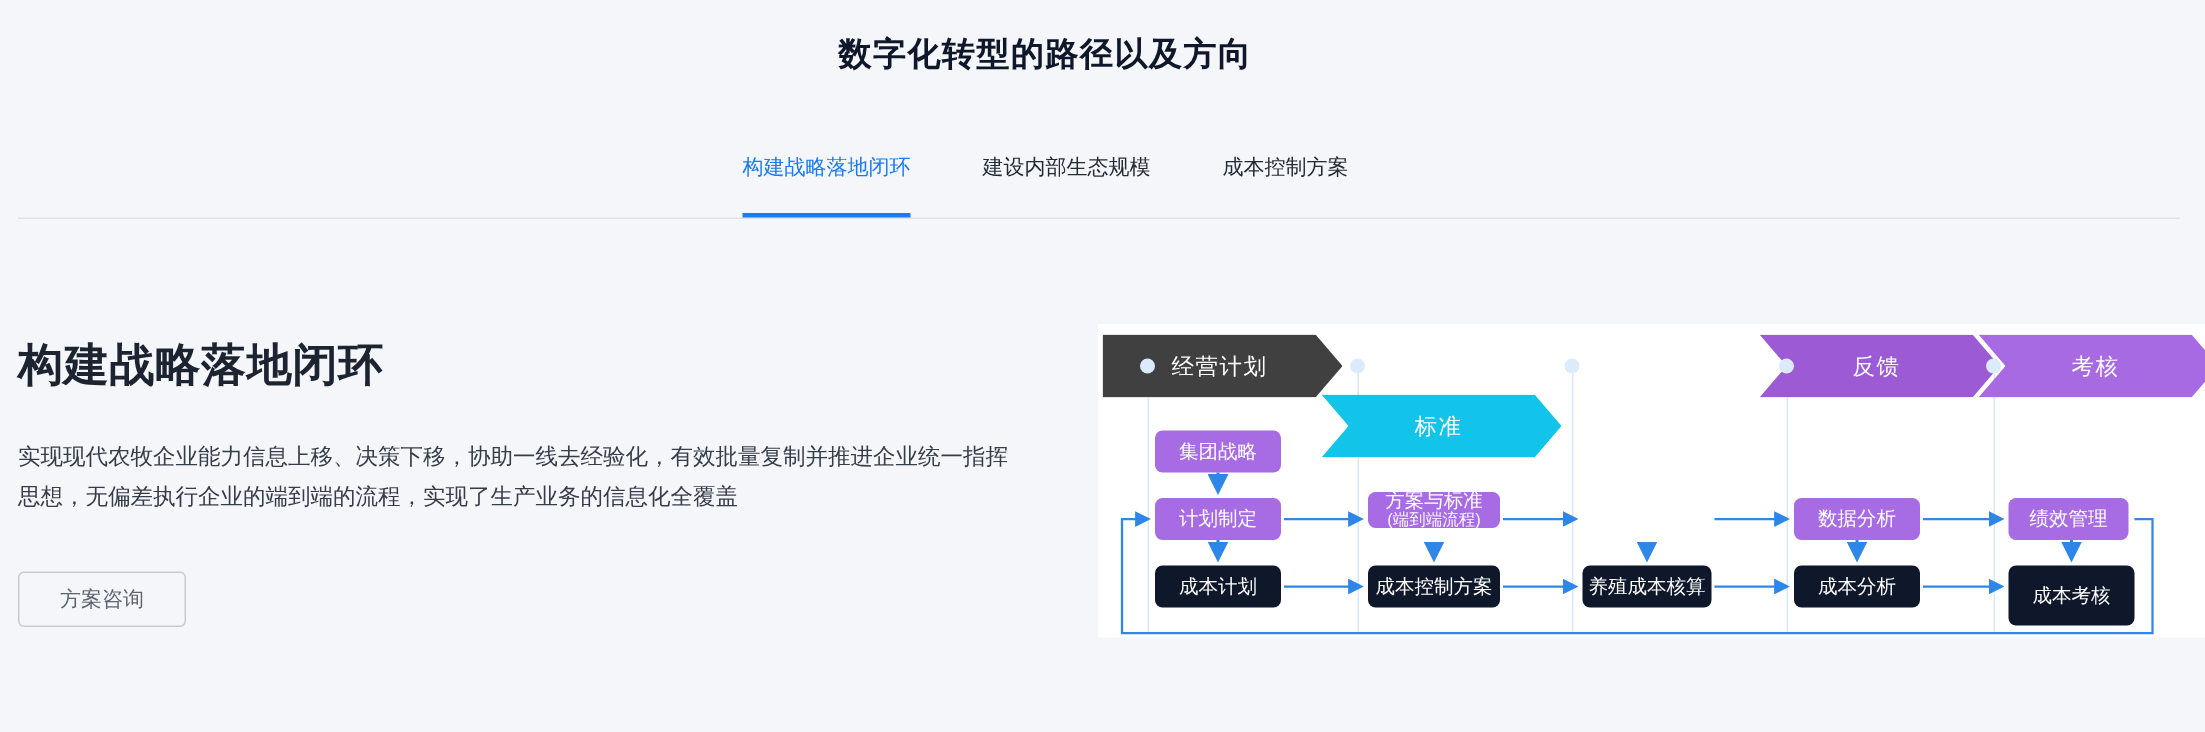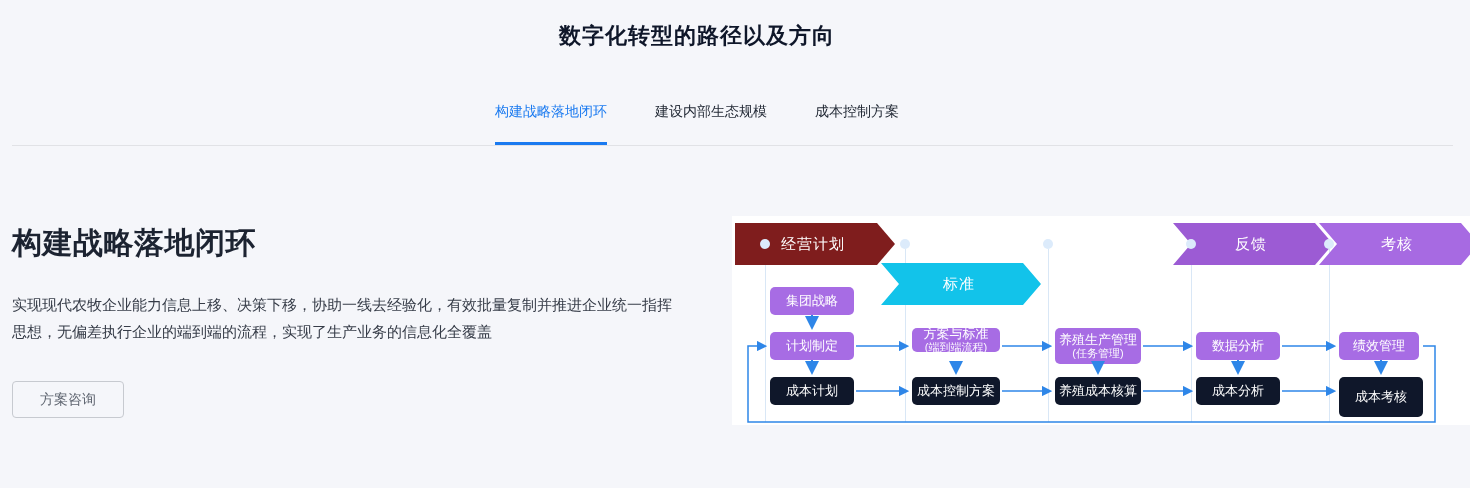--- a/index.html
+++ b/index.html
@@ -88,21 +88,21 @@
   </div>
 </div>
 <div class="divider"></div>
 
 <h2 class="section-heading">构建战略落地闭环</h2>
 <p class="section-desc">实现现代农牧企业能力信息上移、决策下移，协助一线去经验化，有效批量复制并推进企业统一指挥思想，无偏差执行企业的端到端的流程，实现了生产业务的信息化全覆盖</p>
 <button class="cta-btn">方案咨询</button>
 
 <div class="chart-panel">
 
-  <div class="stage first" style="left: 3px; background: #7f1d1d;">经营计划</div>
+  <div class="stage first" style="left: 3px; background: #404040;">经营计划</div>
   <div class="stage" style="left: 149px; background: rgb(18, 195, 234); margin-top: 40px;">标准</div>
   <div class="stage" style="left: 441px; background: rgb(156, 91, 212);">反馈</div>
   <div class="stage" style="left: 587px; background: rgb(167, 106, 226);">考核</div>
 
   <div class="stage-dot" style="left:28px"></div>
   <div class="stage-dot" style="left:168px"></div>
   <div class="stage-dot" style="left:311px"></div>
   <div class="stage-dot" style="left:454px"></div>
   <div class="stage-dot" style="left:592px"></div>
 
@@ -123,24 +123,20 @@
     </div>
 
   <div class="fbox purple" style="left:180px;top:112px;width:88px;height:24px">
     <span>方案与标准</span>
     <span class="sub">(端到端流程)</span>
   </div>
   <div class="fbox teal" style="left:180px;top:161px;width:88px;height:28px">
       <span>成本控制方案</span>
     </div>
 
-  <div class="fbox purple" style="left:323px;top:112px;width:86px;height:36px">
-    <span>养殖生产管理</span>
-    <span class="sub">(任务管理)</span>
-  </div>
   <div class="fbox teal" style="left:323px;top:161px;width:86px;height:28px">
       <span>养殖成本核算</span>
     </div>
 
   <div class="fbox purple" style="left:464px;top:116px;width:84px;height:28px">
       <span>数据分析</span>
     </div>
   <div class="fbox teal" style="left:464px;top:161px;width:84px;height:28px">
       <span>成本分析</span>
     </div>

